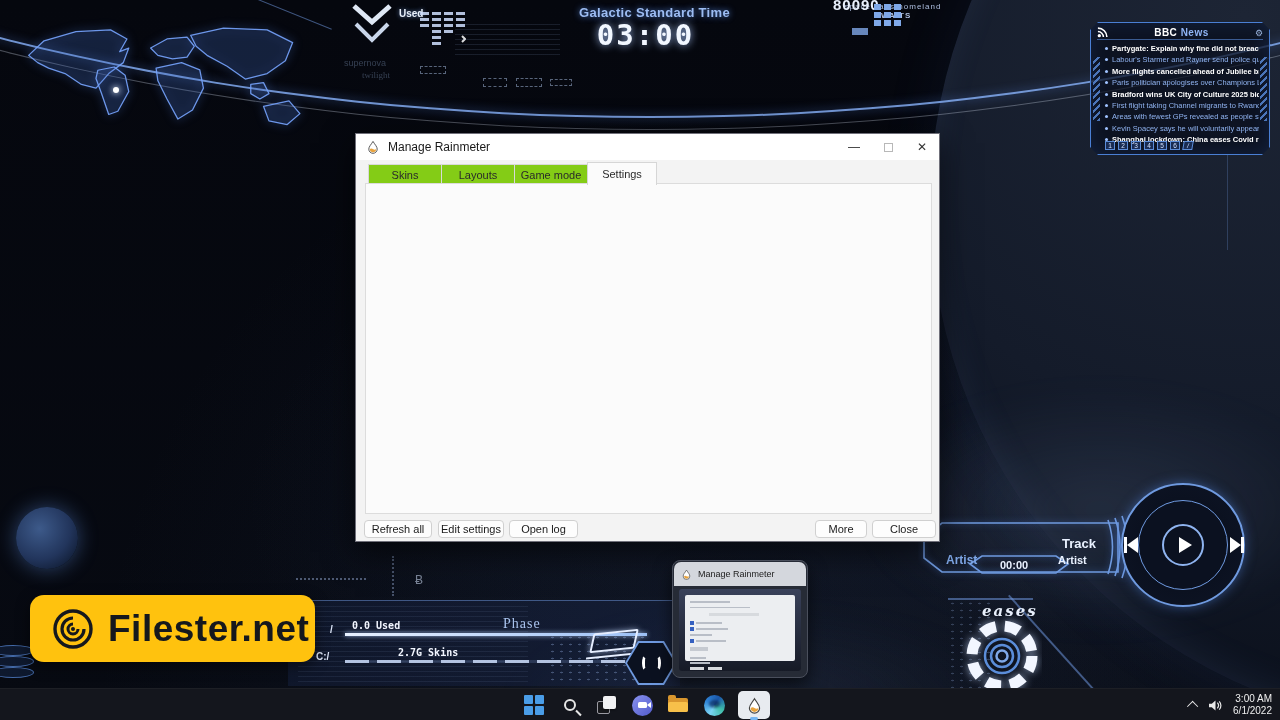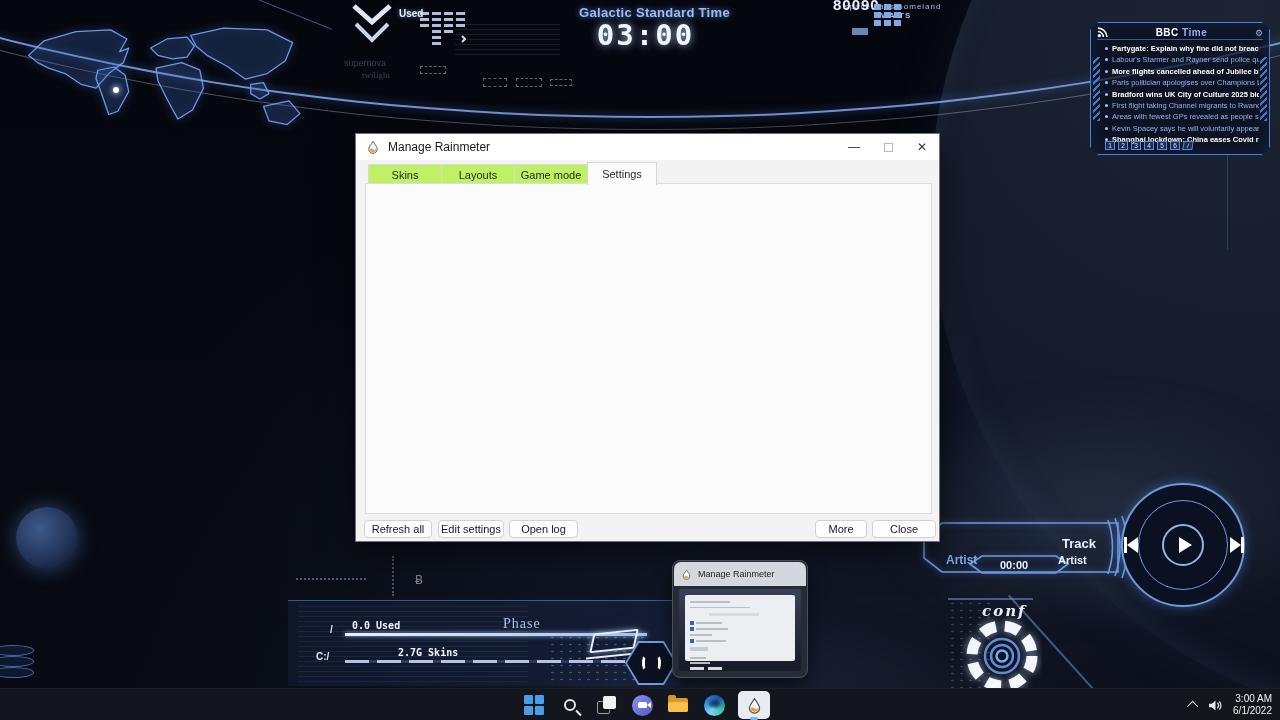--- a/index.html
+++ b/index.html
@@ -132,21 +132,21 @@
     border:1px solid #70707a; border-radius:0; box-shadow:0 10px 30px rgba(0,0,0,.6);
     font-size:11px; color:#1a1a1a; }
   .dlg-titlebar { position:absolute; left:0; top:0; right:0; height:26px; background:#ffffff;
     display:flex; align-items:center; }
   .dlg-title { font-size:12px; color:#191919; margin-left:8px; }
   .winbtn { position:absolute; top:0; width:34px; height:26px; display:flex; align-items:center;
     justify-content:center; color:#333; font-size:12px; }
   .winbtn.min { right:68px; } .winbtn.max { right:34px; } .winbtn.cls { right:0; }
   .maxbox { width:9px; height:9px; border:1px solid #b8b8b8; }
   .tab { position:absolute; top:30px; height:28px; width:73px; text-align:center; line-height:20px;
-    color:#2a2a2a; background:#bef264; border:1px solid #d9d9d9; border-right:none; }
+    color:#2a2a2a; background:#84cc16; border:1px solid #d9d9d9; border-right:none; }
   .tab.active { top:28px; height:23px; line-height:23px; background:#fbfbfb; border:1px solid #d6d6d6;
     border-bottom:none; z-index:3; width:70px; }
   .sheet { position:absolute; left:9px; top:49px; width:567px; height:331px; background:#fbfbfb;
     border:1px solid #dcdcdc; z-index:1; }
   .groupbox { position:absolute; border:1px solid #dcdcdc; border-radius:2px; }
   .legend { position:absolute; top:-7px; left:8px; background:#fbfbfb; padding:0 4px; font-size:11px; color:#1a1a1a; }
   .fldlabel { position:absolute; font-size:11px; color:#1a1a1a; }
   .select, .input { position:absolute; height:21px; background:#fff; border:1px solid #bfbfbf;
     border-radius:3px; font-size:11px; color:#1a1a1a; display:flex; align-items:center; padding:0 6px; }
   .selchev { position:absolute; right:8px; top:7px; width:6px; height:6px; border-right:1.4px solid #555;
@@ -295,21 +295,21 @@
   <div class="abs" style="left:296px;top:578px;width:70px;height:2px;border-top:2px dotted rgba(180,205,255,.4);"></div>
   <div class="abs" style="left:392px;top:556px;width:2px;height:40px;border-left:2px dotted rgba(180,205,255,.35);"></div>
 
   <div class="abs news">
     <div class="news-head">
       <svg width="11" height="11" viewBox="0 0 12 12">
         <circle cx="2.5" cy="9.5" r="1.8" fill="#fff"></circle>
         <path d="M1,5 a6,6 0 0 1 6,6" fill="none" stroke="#fff" stroke-width="1.7"></path>
         <path d="M1,1.2 a9.8,9.8 0 0 1 9.8,9.8" fill="none" stroke="#fff" stroke-width="1.7"></path>
       </svg>
-      <span class="news-title"><span>BBC</span> <span class="accent">Time</span></span>
+      <span class="news-title"><span>BBC</span> <span class="accent">News</span></span>
       <span class="gear-glyph">⚙</span>
     </div>
     <div class="chevcol" style="left:2px;"></div>
     <div class="chevcol" style="right:2px;"></div>
     <div class="news-list">
       <div class="nh">
           <span class="nb"></span>
           <span class="nt em">Partygate: Explain why fine did not breach minis...</span>
         </div>
       <div class="nh">
@@ -371,20 +371,29 @@
     <div class="hexa-in">
       <span class="halfmoon l"></span>
       <span class="halfmoon r"></span>
     </div>
   </div>
 
   <div class="abs moon"></div>
   <div class="abs coin" style="top:645px;"></div>
   <div class="abs coin" style="top:656px;"></div>
   <div class="abs coin" style="top:667px;"></div>
+  <div class="abs logo">
+    <svg width="42" height="42" viewBox="0 0 42 42">
+      <circle cx="21" cy="21" r="18" fill="none" stroke="#15181d" stroke-width="3.4"></circle>
+      <path d="M21,10 a11,11 0 1 0 11,11" fill="none" stroke="#15181d" stroke-width="3.2"></path>
+      <path d="M21,16 a5,5 0 1 0 5,5" fill="none" stroke="#15181d" stroke-width="3"></path>
+      <circle cx="21" cy="21" r="2" fill="#15181d"></circle>
+    </svg>
+    <span class="logo-text">Filester.net</span>
+  </div>
 
   <svg class="abs" style="left:918px;top:503px;" width="215" height="85" viewBox="0 0 215 85">
     <g fill="none" stroke="#6f9ae0" stroke-width="1.6" filter="drop-shadow(0 0 3px rgba(80,130,220,.6))">
       <path d="M24,20 L200,20 L200,69 L24,69 L6,55 L6,34 Z"></path>
       <path d="M64,53 L138,53 L150,61 L138,70 L64,70 L52,61 Z"></path>
       <path d="M190,17 Q199,44 190,71"></path>
       <path d="M197,15 Q207,44 197,73"></path>
       <path d="M204,13 Q215,44 204,75"></path>
     </g>
   </svg>
@@ -402,21 +411,21 @@
     <span class="tri" style="border-width:8px 11px 8px 0;border-color:transparent #fff transparent transparent;"></span>
   </div>
   <div class="abs" style="left:1230px;top:537px;display:flex;align-items:center;">
     <span class="tri" style="border-width:8px 0 8px 11px;border-color:transparent transparent transparent #fff;"></span>
     <span class="skipbar"></span>
   </div>
 
   <div class="abs dotgrid" style="left:948px;top:600px;width:44px;height:88px;opacity:.6;"></div>
   <div class="abs dline" style="left:1008px;top:596px;width:1.5px;height:130px;transform:rotate(-42deg);transform-origin:top left;"></div>
   <div class="abs dline" style="left:948px;top:598px;width:85px;height:1.5px;"></div>
-  <div class="abs conf-label" style="left:982px;top:602px;">conf</div>
+  <div class="abs conf-label" style="left:982px;top:602px;">eases</div>
   <svg class="abs" style="left:962px;top:616px;" width="80" height="80" viewBox="0 0 80 80">
     <circle cx="40" cy="40" r="30" fill="none" stroke="#f2f6ff" stroke-width="11" stroke-dasharray="15 9" filter="drop-shadow(0 0 4px rgba(200,220,255,.7))"></circle>
     <circle cx="40" cy="40" r="17" fill="none" stroke="#5b8dd9" stroke-width="2.5"></circle>
     <circle cx="40" cy="40" r="11" fill="none" stroke="#5b8dd9" stroke-width="2.5"></circle>
     <circle cx="40" cy="40" r="5.5" fill="none" stroke="#7fa8e8" stroke-width="2.5"></circle>
   </svg>
 
   <div class="abs dialog">
     <div class="dlg-titlebar">
       <svg style="margin-left:10px;" width="14" height="14" viewBox="0 0 20 20">

